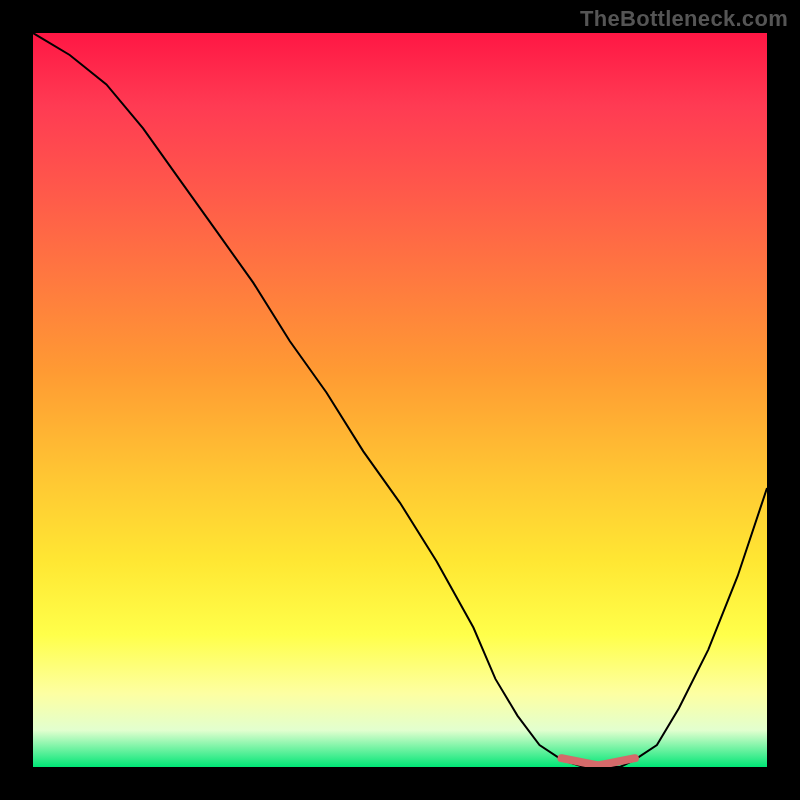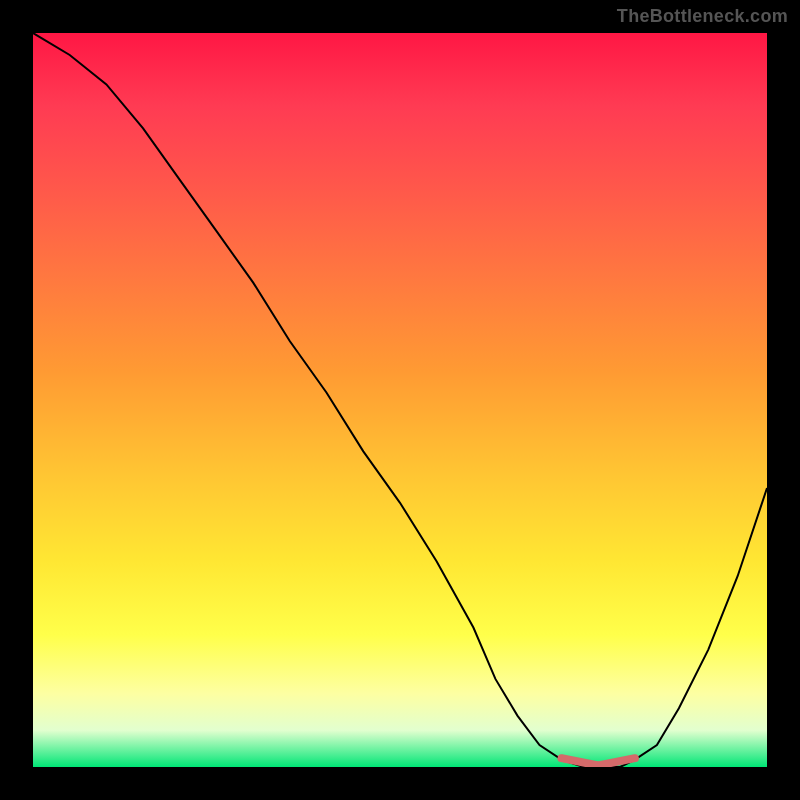--- a/index.html
+++ b/index.html
@@ -15,21 +15,21 @@
     width: 800px;
     height: 800px;
     position: relative;
     background: #000;
   }
   .watermark {
     position: absolute;
     top: 6px;
     right: 12px;
     color: #555;
-    font-size: 18px;
+    font-size: 22px;
     font-weight: 600;
     letter-spacing: 0.3px;
   }
   .plot-frame {
     position: absolute;
     left: 33px;
     top: 33px;
     width: 734px;
     height: 734px;
     background: #000;

